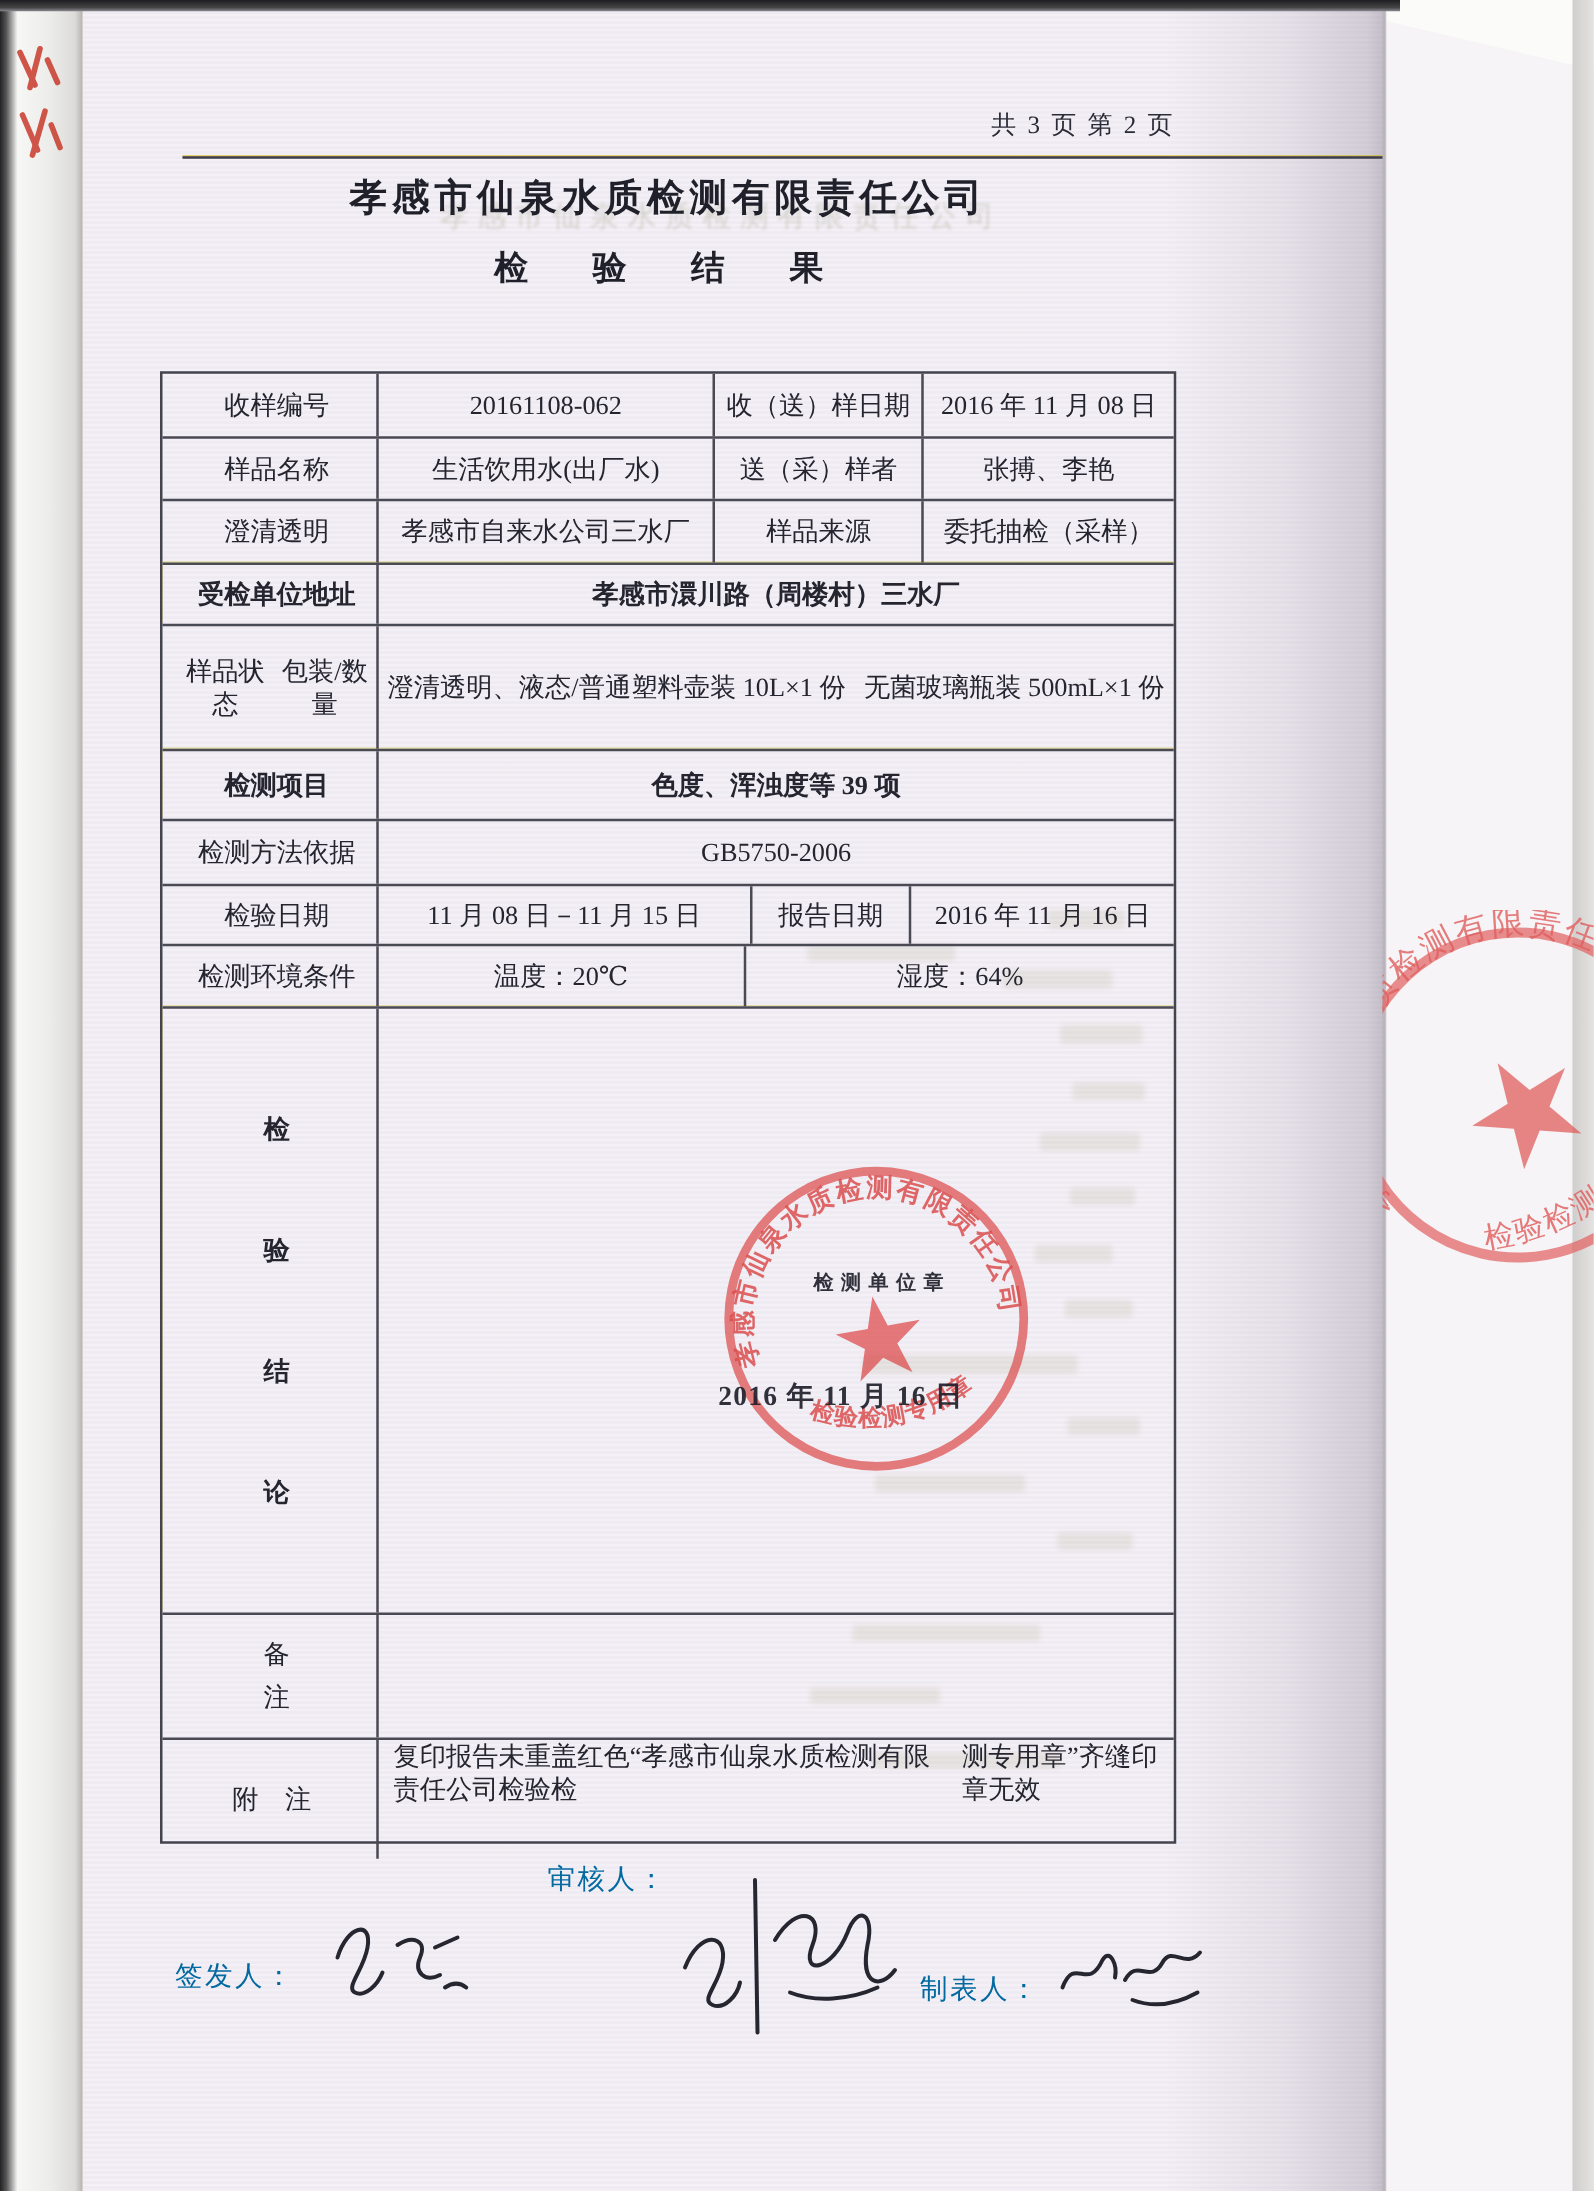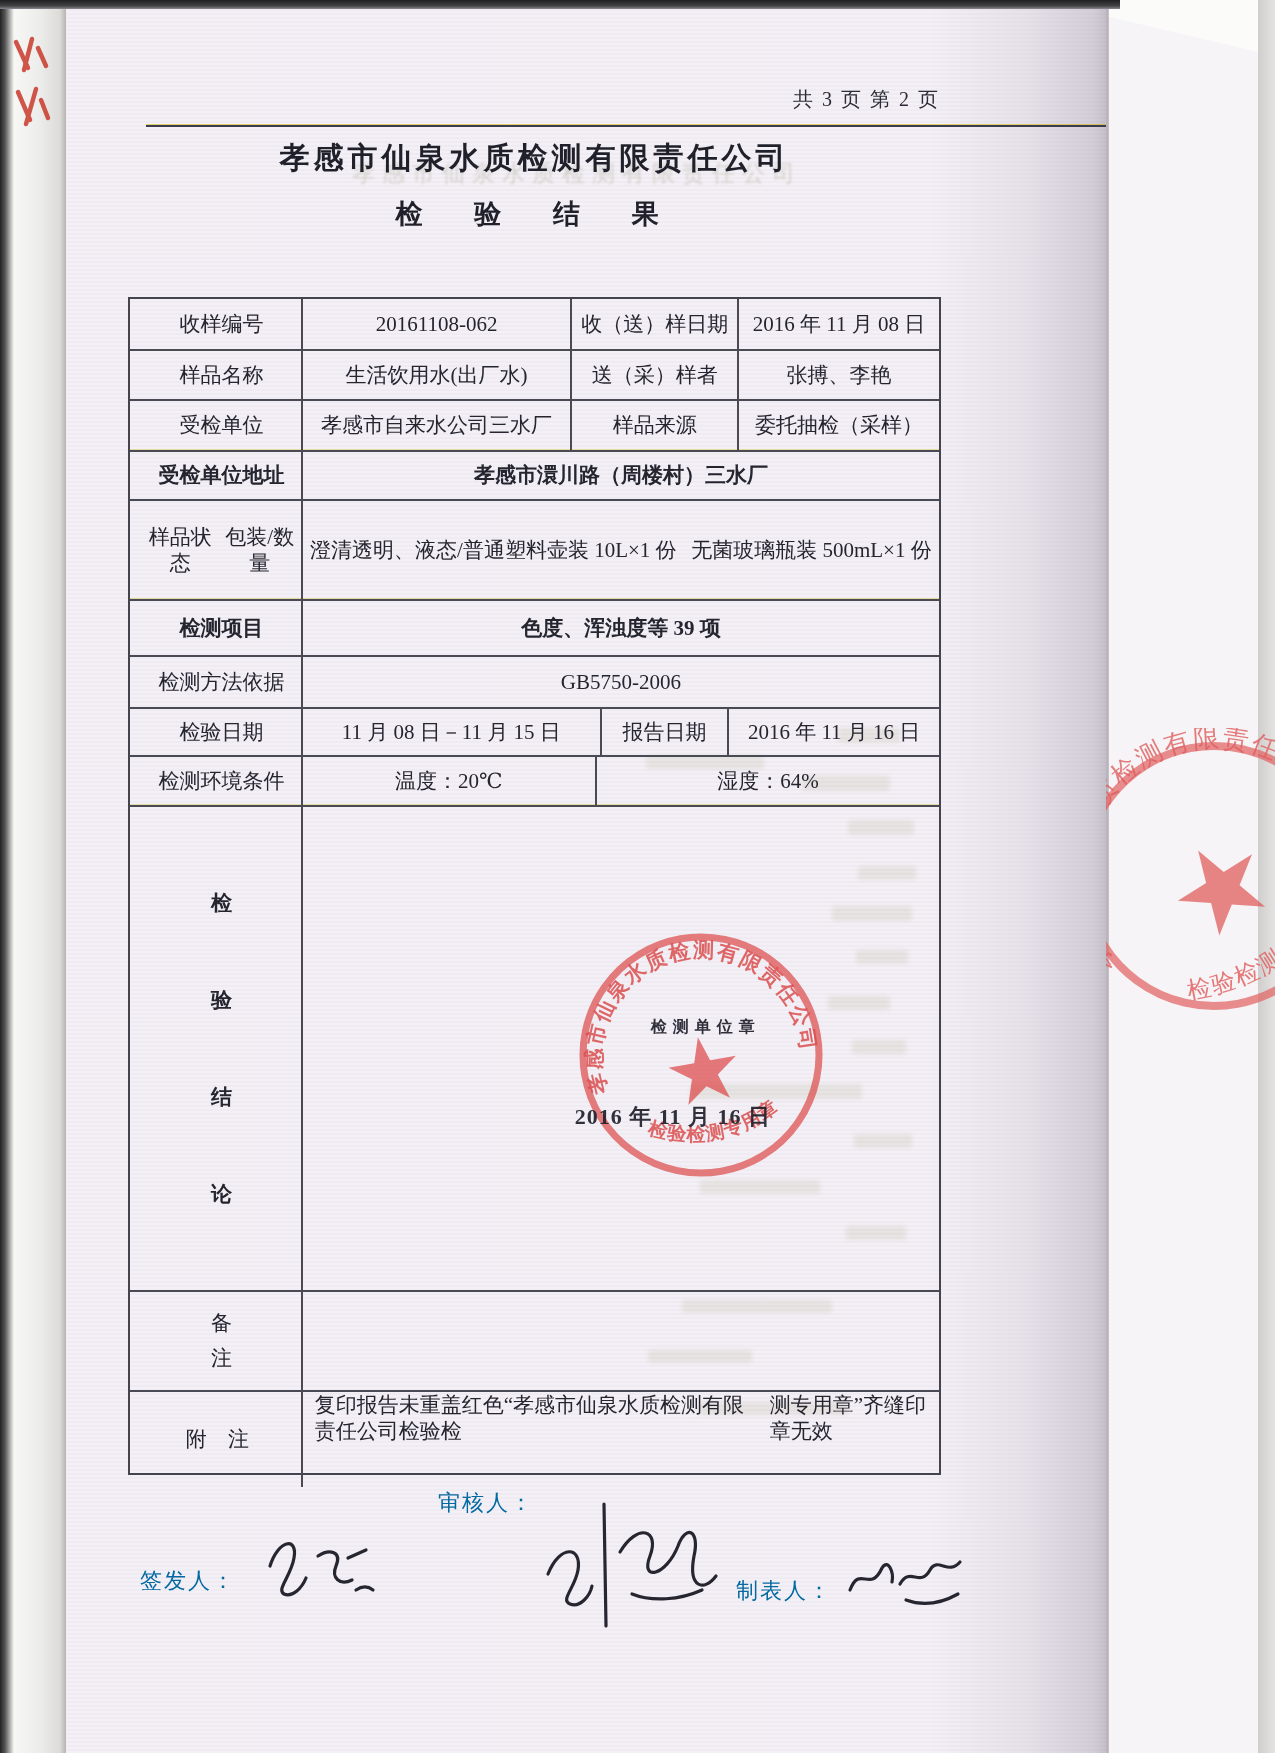--- a/index.html
+++ b/index.html
@@ -132,21 +132,21 @@
     </div>
 
     <div class="row h50">
       <div class="cell wA1">样品名称</div>
       <div class="cell wA2">生活饮用水(出厂水)</div>
       <div class="cell wA3">送（采）样者</div>
       <div class="cell wA4">张搏、李艳</div>
     </div>
 
     <div class="row h51">
-      <div class="cell wA1">受检单位</div>
+      <div class="cell wA1">澄清透明</div>
       <div class="cell wA2">孝感市自来水公司三水厂</div>
       <div class="cell wA3">样品来源</div>
       <div class="cell wA4">委托抽检（采样）</div>
     </div>
 
     <div class="row h49 fringe">
       <div class="cell wA1">受检单位地址</div>
       <div class="cell wB2">孝感市澴川路（周楼村）三水厂</div>
     </div>
 

